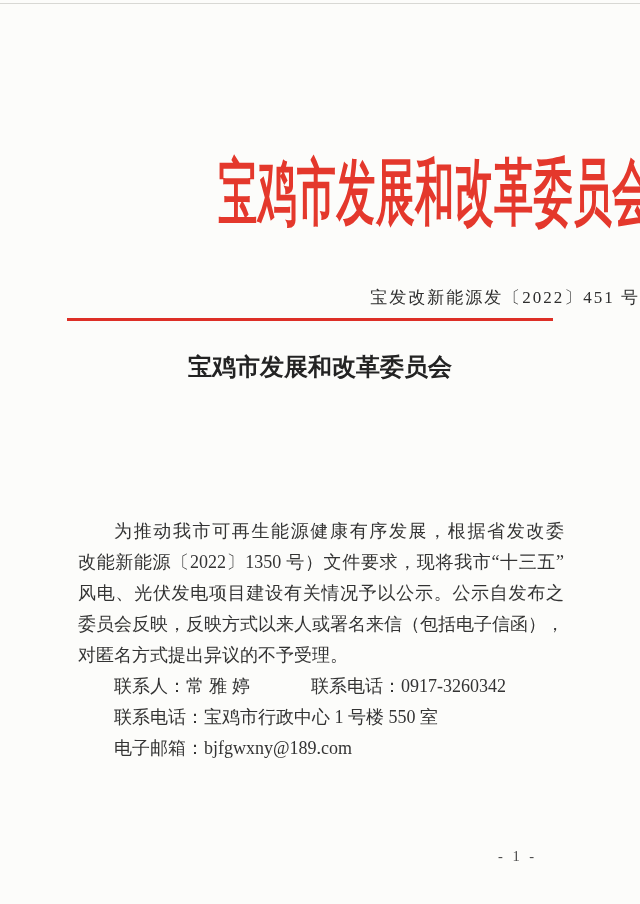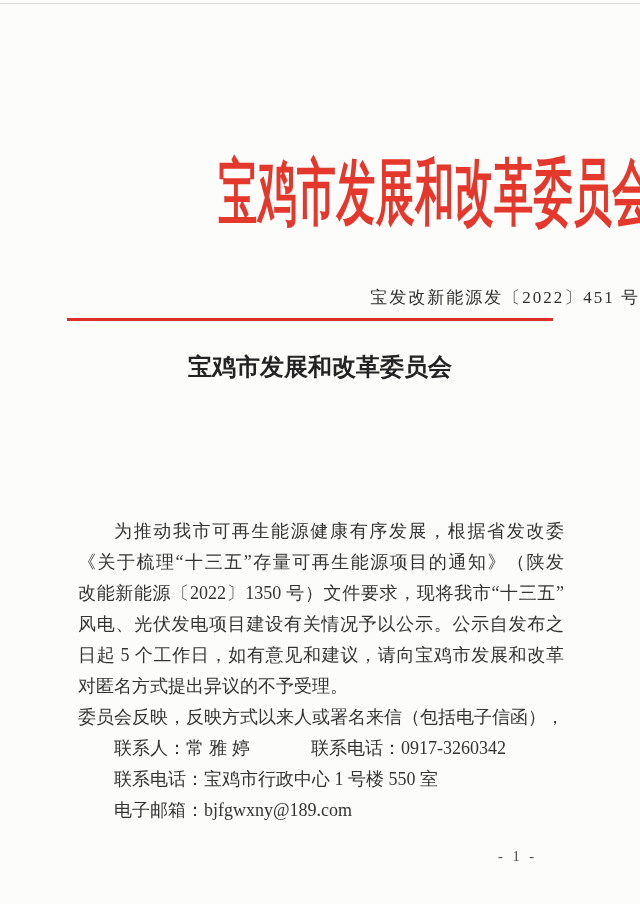--- a/index.html
+++ b/index.html
@@ -134,26 +134,24 @@
   <div class="doc-number">宝发改新能源发〔2022〕451 号</div>
 
   <div class="red-rule"></div>
 
   <div class="notice-title">
     <div>宝鸡市发展和改革委员会</div>
   </div>
 
   <div class="body-block">
     <div class="bl just indent">为推动我市可再生能源健康有序发展，根据省发改委</div>
-    <div class="bl just">《关于梳理“十三五”存量可再生能源项目的通知》（陕发</div>
     <div class="bl just">改能新能源〔2022〕1350 号）文件要求，现将我市“十三五”</div>
     <div class="bl just">风电、光伏发电项目建设有关情况予以公示。公示自发布之</div>
-    <div class="bl just">日起 5 个工作日，如有意见和建议，请向宝鸡市发展和改革</div>
+    <div class="bl just">委员会反映，反映方式以来人或署名来信（包括电子信函），</div>
     <div class="bl">对匿名方式提出异议的不予受理。</div>
-    <div class="bl just">委员会反映，反映方式以来人或署名来信（包括电子信函），</div>
 
     <div class="bl indent">
       <span>联系人：</span><span class="contact-name">常雅婷</span><span class="phone-group">联系电话：</span><span>0917-3260342</span>
     </div>
 
     <div class="bl indent">
       <span>联系电话：</span><span>宝鸡市行政中心 1 号楼 550 室</span>
     </div>
 
 

